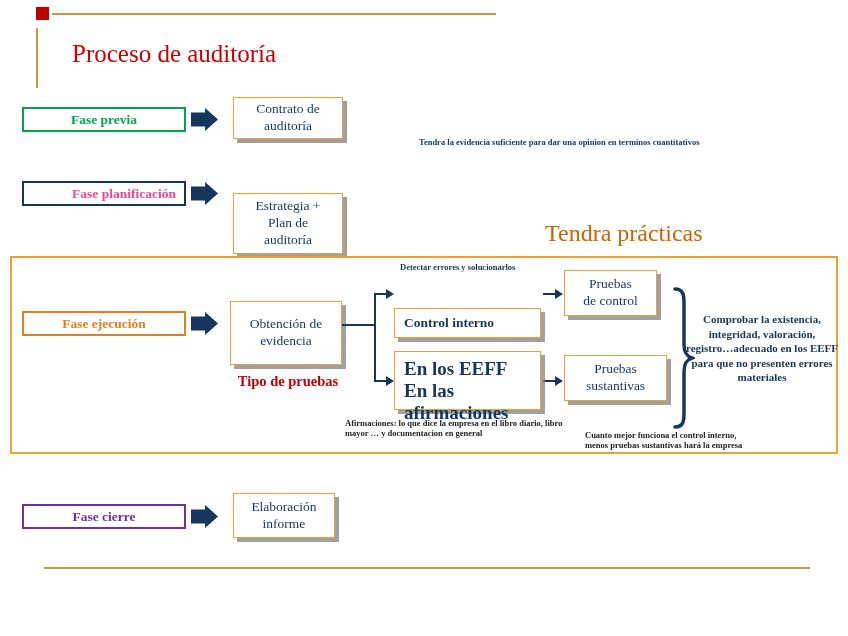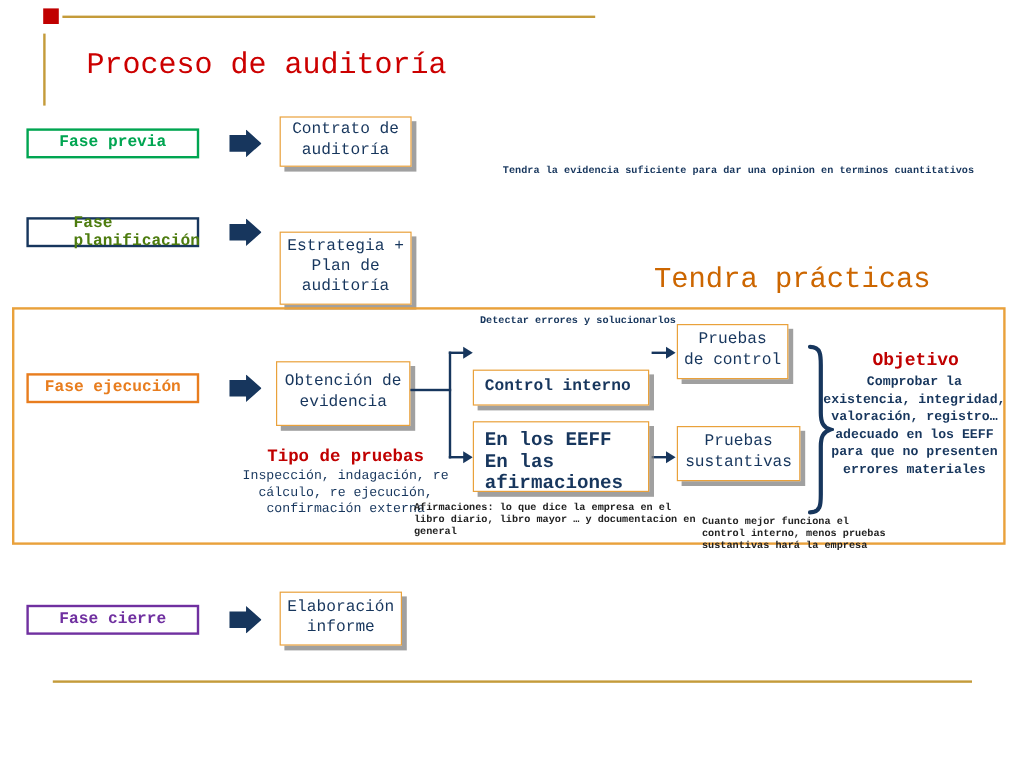--- a/index.html
+++ b/index.html
@@ -1,35 +1,35 @@
 <!DOCTYPE html>
 <html><head>
 <meta charset="utf-8">
 <style>
   html,body { margin:0; padding:0; background:#ffffff; }
   .slide {
     position:relative; width:848px; height:636px; background:#ffffff;
-    font-family:Liberation Mono, monospace; overflow:hidden;
+    font-family:Liberation Serif, serif; overflow:hidden;
   }
 
   .deco-square { position:absolute; left:36px; top:7px; width:13px; height:13px; background:#C00000; }
   .top-line    { position:absolute; left:52px; top:13px; width:444px; height:2px; background:#C49B3A; }
   .left-line   { position:absolute; left:36px; top:28px; width:2px;  height:60px; background:#C49B3A; }
   .bottom-line { position:absolute; left:44px; top:567px; width:766px; height:2px; background:#C49B3A; }
 
   .title { position:absolute; left:72px; top:40px; margin:0; font-size:25px; font-weight:400; color:#CC0000; }
   .section-heading { position:absolute; left:545px; top:220px; margin:0; font-size:24px; font-weight:400; color:#CC6600; }
 
   .phase-label {
-    position:absolute; box-sizing:border-box; width:144px; height:25px; background:#ffffff;
+    position:absolute; box-sizing:border-box; width:164px; height:25px; background:#ffffff;
     display:flex; align-items:center; justify-content:center;
     font-size:13.5px; font-weight:bold; border:2px solid #17365D; color:#17365D;
   }
   .phase-previa   { border-color:#00A551; color:#00A551; }
-  .phase-plan     { border-color:#17365D; color:#4d7c0f;padding-left:40px; }
+  .phase-plan     { border-color:#17365D; color:#ec4899;padding-left:40px; }
   .phase-ejec     { border-color:#E87D1E; color:#E87D1E; }
   .phase-cierre   { border-color:#7030A0; color:#7030A0; }
 
   .block-arrow {
     position:absolute; width:27px; height:23px; background:#17365D;
     clip-path:polygon(0 20%, 52% 20%, 52% 0, 100% 50%, 52% 100%, 52% 80%, 0 80%);
   }
 
   .proc-box {
     position:absolute; box-sizing:border-box; background:#ffffff;
@@ -37,21 +37,21 @@
     color:#17365D; font-size:13.5px; line-height:1.25;
     display:flex; align-items:center; justify-content:center;
     text-align:center; white-space:pre-line;
   }
   .proc-box.bold { font-weight:bold;margin-top:29px; }
   .proc-box.left-align { justify-content:flex-start; text-align:left; padding-left:9px; }
 
   .eeff-box {
     position:absolute; box-sizing:border-box; background:#ffffff;
     border:1.5px solid #E9A13B; box-shadow:4px 4px 0 rgba(128,128,128,0.75);
-    color:#17365D; font-size:16px; font-weight:bold;
+    color:#17365D; font-size:19px; font-weight:bold;
     display:flex; flex-direction:column; justify-content:space-around;
     align-items:flex-start; padding:6px 4px 6px 9px;
   }
 
   .big-box { position:absolute; box-sizing:border-box; left:10px; top:256px; width:828px; height:198px; border:2px solid #E9A13B; background:transparent; }
 
   .note { position:absolute; font-size:8.5px; font-weight:bold; color:#17365D; line-height:1.2; }
   .note.dark { color:#222222; }
   .nowrap { white-space:nowrap; }
 
@@ -96,21 +96,21 @@
 auditoría</div>
 
   <h2 class="section-heading">Tendra prácticas</h2>
 
   <div class="big-box"></div>
 
   <div class="note" style="left:400px; top:262px;">Detectar errores y solucionarlos</div>
 
   <div class="phase-label phase-ejec" style="left:22px; top:311px;">Fase ejecución</div>
   <div class="block-arrow" style="left:191px; top:312px;"></div>
-  <div class="proc-box" style="left:230px; top:301px; width:112px; height:54px;">Obtención de
+  <div class="proc-box" style="left:230px; top:301px; width:112px; height:64px;">Obtención de
 evidencia</div>
 
   <div class="conn" style="left:342px; top:324px; width:34px; height:2px;"></div>
   <div class="conn" style="left:374px; top:293px; width:2px; height:89px;"></div>
   <div class="conn" style="left:374px; top:293px; width:13px; height:2px;"></div>
   <div class="arrowhead-right" style="left:386px; top:289px;"></div>
   <div class="conn" style="left:374px; top:380px; width:13px; height:2px;"></div>
   <div class="arrowhead-right" style="left:386px; top:376px;"></div>
   <div class="conn" style="left:543px; top:293px; width:13px; height:2px;"></div>
   <div class="arrowhead-right" style="left:555px; top:289px;"></div>
@@ -125,25 +125,23 @@
     <span>En los EEFF</span>
     <span>En las afirmaciones</span>
   </div>
   <div class="proc-box" style="left:564px; top:355px; width:103px; height:46px;">Pruebas
 sustantivas</div>
 
   <svg class="brace" width="24" height="144" viewBox="0 0 24 144">
     <path d="M4 3 C 13 3 13 10 13 18 L 13 58 C 13 66 15 70 21 72 C 15 74 13 78 13 86 L 13 126 C 13 134 13 141 4 141" fill="none" stroke="#17365D" stroke-width="3.5" stroke-linecap="round"></path>
   </svg>
 
-  <div class="objetivo-title">Objetivo</div>
   <div class="objetivo-text">Comprobar la existencia, integridad, valoración, registro…adecuado en los EEFF para que no presenten errores materiales</div>
 
   <div class="tipo-title">Tipo de pruebas</div>
-  <div class="tipo-text">Inspección, indagación, re cálculo, re ejecución, confirmación externa</div>
 
   <div class="note dark" style="left:345px; top:418px; width:240px;">Afirmaciones: lo que dice la empresa en el libro diario, libro mayor … y documentacion en general</div>
   <div class="note dark" style="left:585px; top:430px; width:160px;">Cuanto mejor funciona el control interno, menos pruebas sustantivas hará la empresa</div>
 
   <div class="phase-label phase-cierre" style="left:22px; top:504px;">Fase cierre</div>
   <div class="block-arrow" style="left:191px; top:505px;"></div>
   <div class="proc-box" style="left:233px; top:493px; width:102px; height:45px;">Elaboración
 informe</div>
 
 </div>

